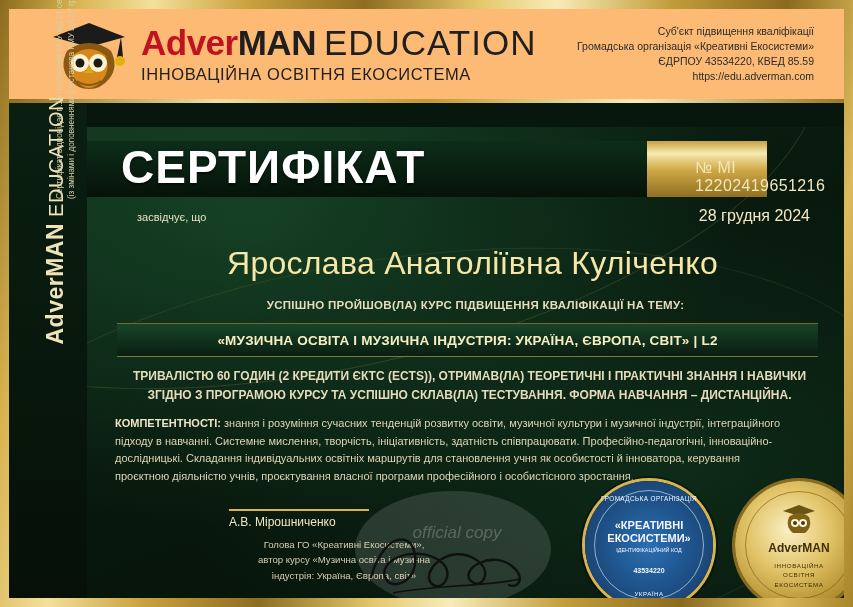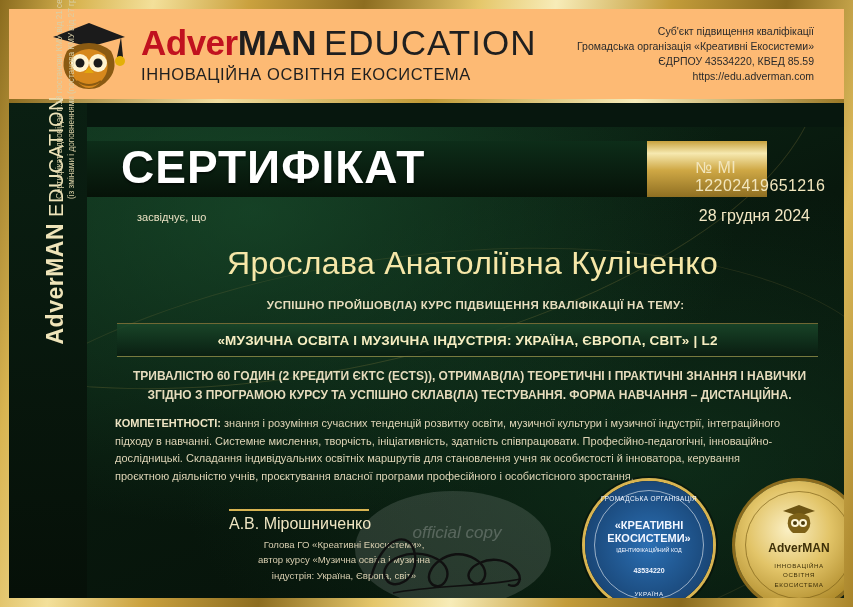--- a/index.html
+++ b/index.html
@@ -267,21 +267,21 @@
     left: 142px;
     width: 140px;
     top: 382px;
     height: 2px;
     background: #d8b451;
   }
   .sig-name {
     position: absolute;
     left: 142px;
     top: 388px;
-    font-size: 16px;
+    font-size: 12px;
     color: #efe5c2;
   }
   .sig-role {
     position: absolute;
     left: 142px;
     top: 410px;
     width: 230px;
     font-size: 9.6px;
     color: #d7cdaf;
     line-height: 1.6;

